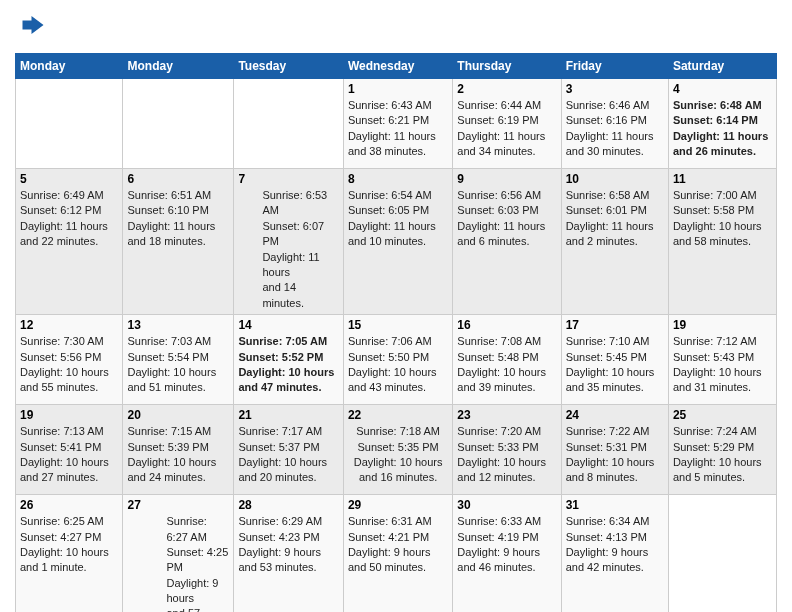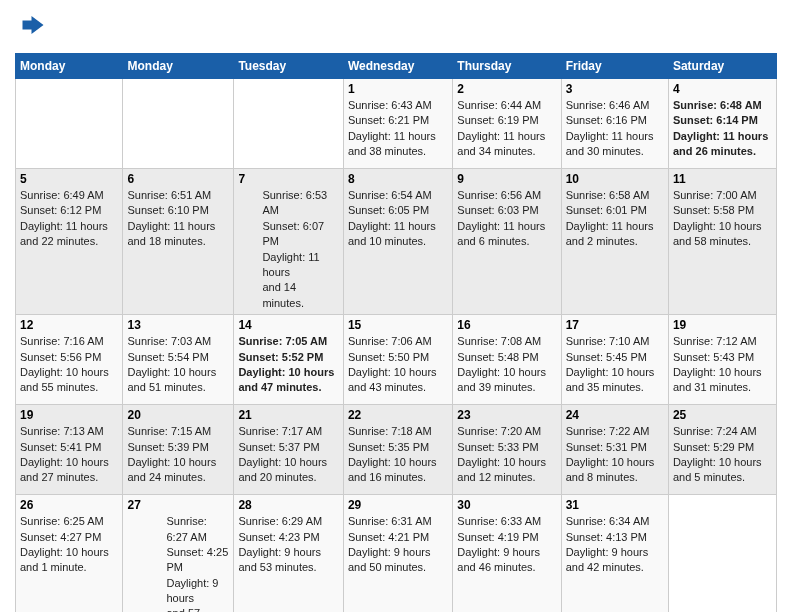--- a/index.html
+++ b/index.html
@@ -204,21 +204,21 @@
           <span class="day-number">11</span>
           <div class="day-info" style="white-space: pre-line;">Sunrise: 7:00 AM
 Sunset: 5:58 PM
 Daylight: 10 hours
 and 58 minutes.</div>
         </td>
       </tr>
       <tr>
         <td>
           <span class="day-number">12</span>
-          <div class="day-info" style="white-space: pre-line;">Sunrise: 7:16 AM
+          <div class="day-info" style="white-space: pre-line;">Sunrise: 7:30 AM
 Sunset: 5:56 PM
 Daylight: 10 hours
 and 55 minutes.</div>
         </td>
         <td>
           <span class="day-number">13</span>
           <div class="day-info" style="white-space: pre-line;">Sunrise: 7:03 AM
 Sunset: 5:54 PM
 Daylight: 10 hours
 and 51 minutes.</div>
@@ -276,21 +276,21 @@
         </td>
         <td>
           <span class="day-number">21</span>
           <div class="day-info" style="white-space: pre-line;">Sunrise: 7:17 AM
 Sunset: 5:37 PM
 Daylight: 10 hours
 and 20 minutes.</div>
         </td>
         <td>
           <span class="day-number">22</span>
-          <div class="day-info" style="white-space: pre-line;">Sunrise: 7:18 AM
+          <div class="day-info" style="white-space: pre-line; text-align: center;">Sunrise: 7:18 AM
 Sunset: 5:35 PM
 Daylight: 10 hours
 and 16 minutes.</div>
         </td>
         <td>
           <span class="day-number">23</span>
           <div class="day-info" style="white-space: pre-line;">Sunrise: 7:20 AM
 Sunset: 5:33 PM
 Daylight: 10 hours
 and 12 minutes.</div>

